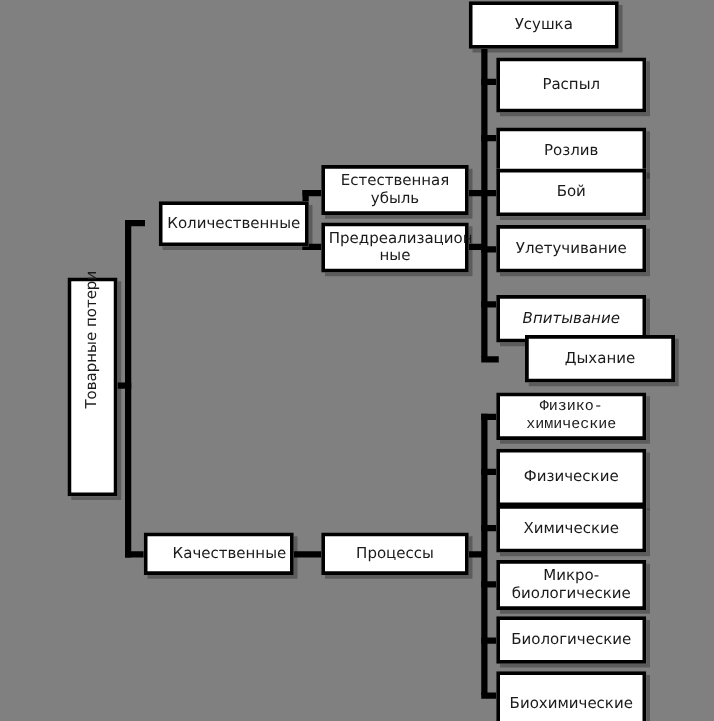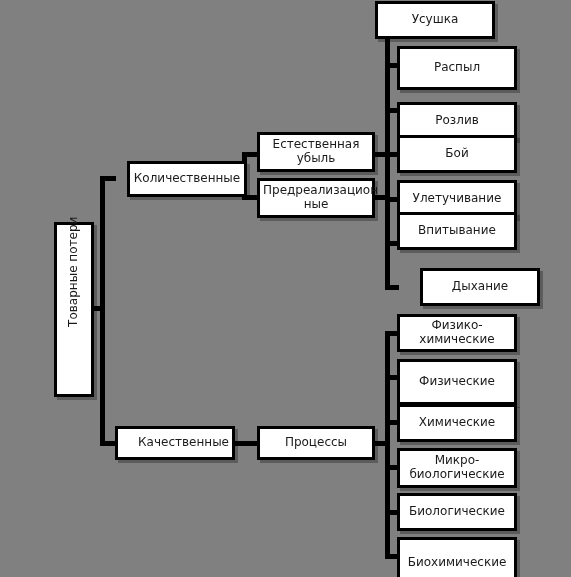--- a/index.html
+++ b/index.html
@@ -125,28 +125,28 @@
   </div>
   <div class="node" style="left:397px; top:102px; width:120px; height:38px;">
     <span class="label">Розлив</span>
   </div>
   <div class="node" style="left:397px; top:135px; width:120px; height:38px;">
     <span class="label">Бой</span>
   </div>
   <div class="node" style="left:397px; top:180px; width:120px; height:38px;">
     <span class="label">Улетучивание</span>
   </div>
-  <div class="node" style="left:397px; top:212px; width:120px; height:38px;">
+  <div class="node" style="left:397px; top:236px; width:120px; height:38px;font-style:italic;">
     <span class="label">Впитывание</span>
   </div>
   <div class="node" style="left:420px; top:268px; width:120px; height:38px;">
     <span class="label">Дыхание</span>
   </div>
 
-  <div class="node" style="left:397px; top:314px; width:120px; height:38px;">
+  <div class="node" style="left:397px; top:314px; width:120px; height:38px;font-family:Liberation Mono, monospace;">
     <span class="label">Физико-химические</span>
   </div>
   <div class="node" style="left:397px; top:359px; width:120px; height:46px;text-align:center;">
     <span class="label">Физические</span>
   </div>
   <div class="node" style="left:397px; top:404px; width:120px; height:38px;">
     <span class="label">Химические</span>
   </div>
   <div class="node" style="left:397px; top:448px; width:120px; height:40px;">
     <span class="label">Микро-биологические</span>

